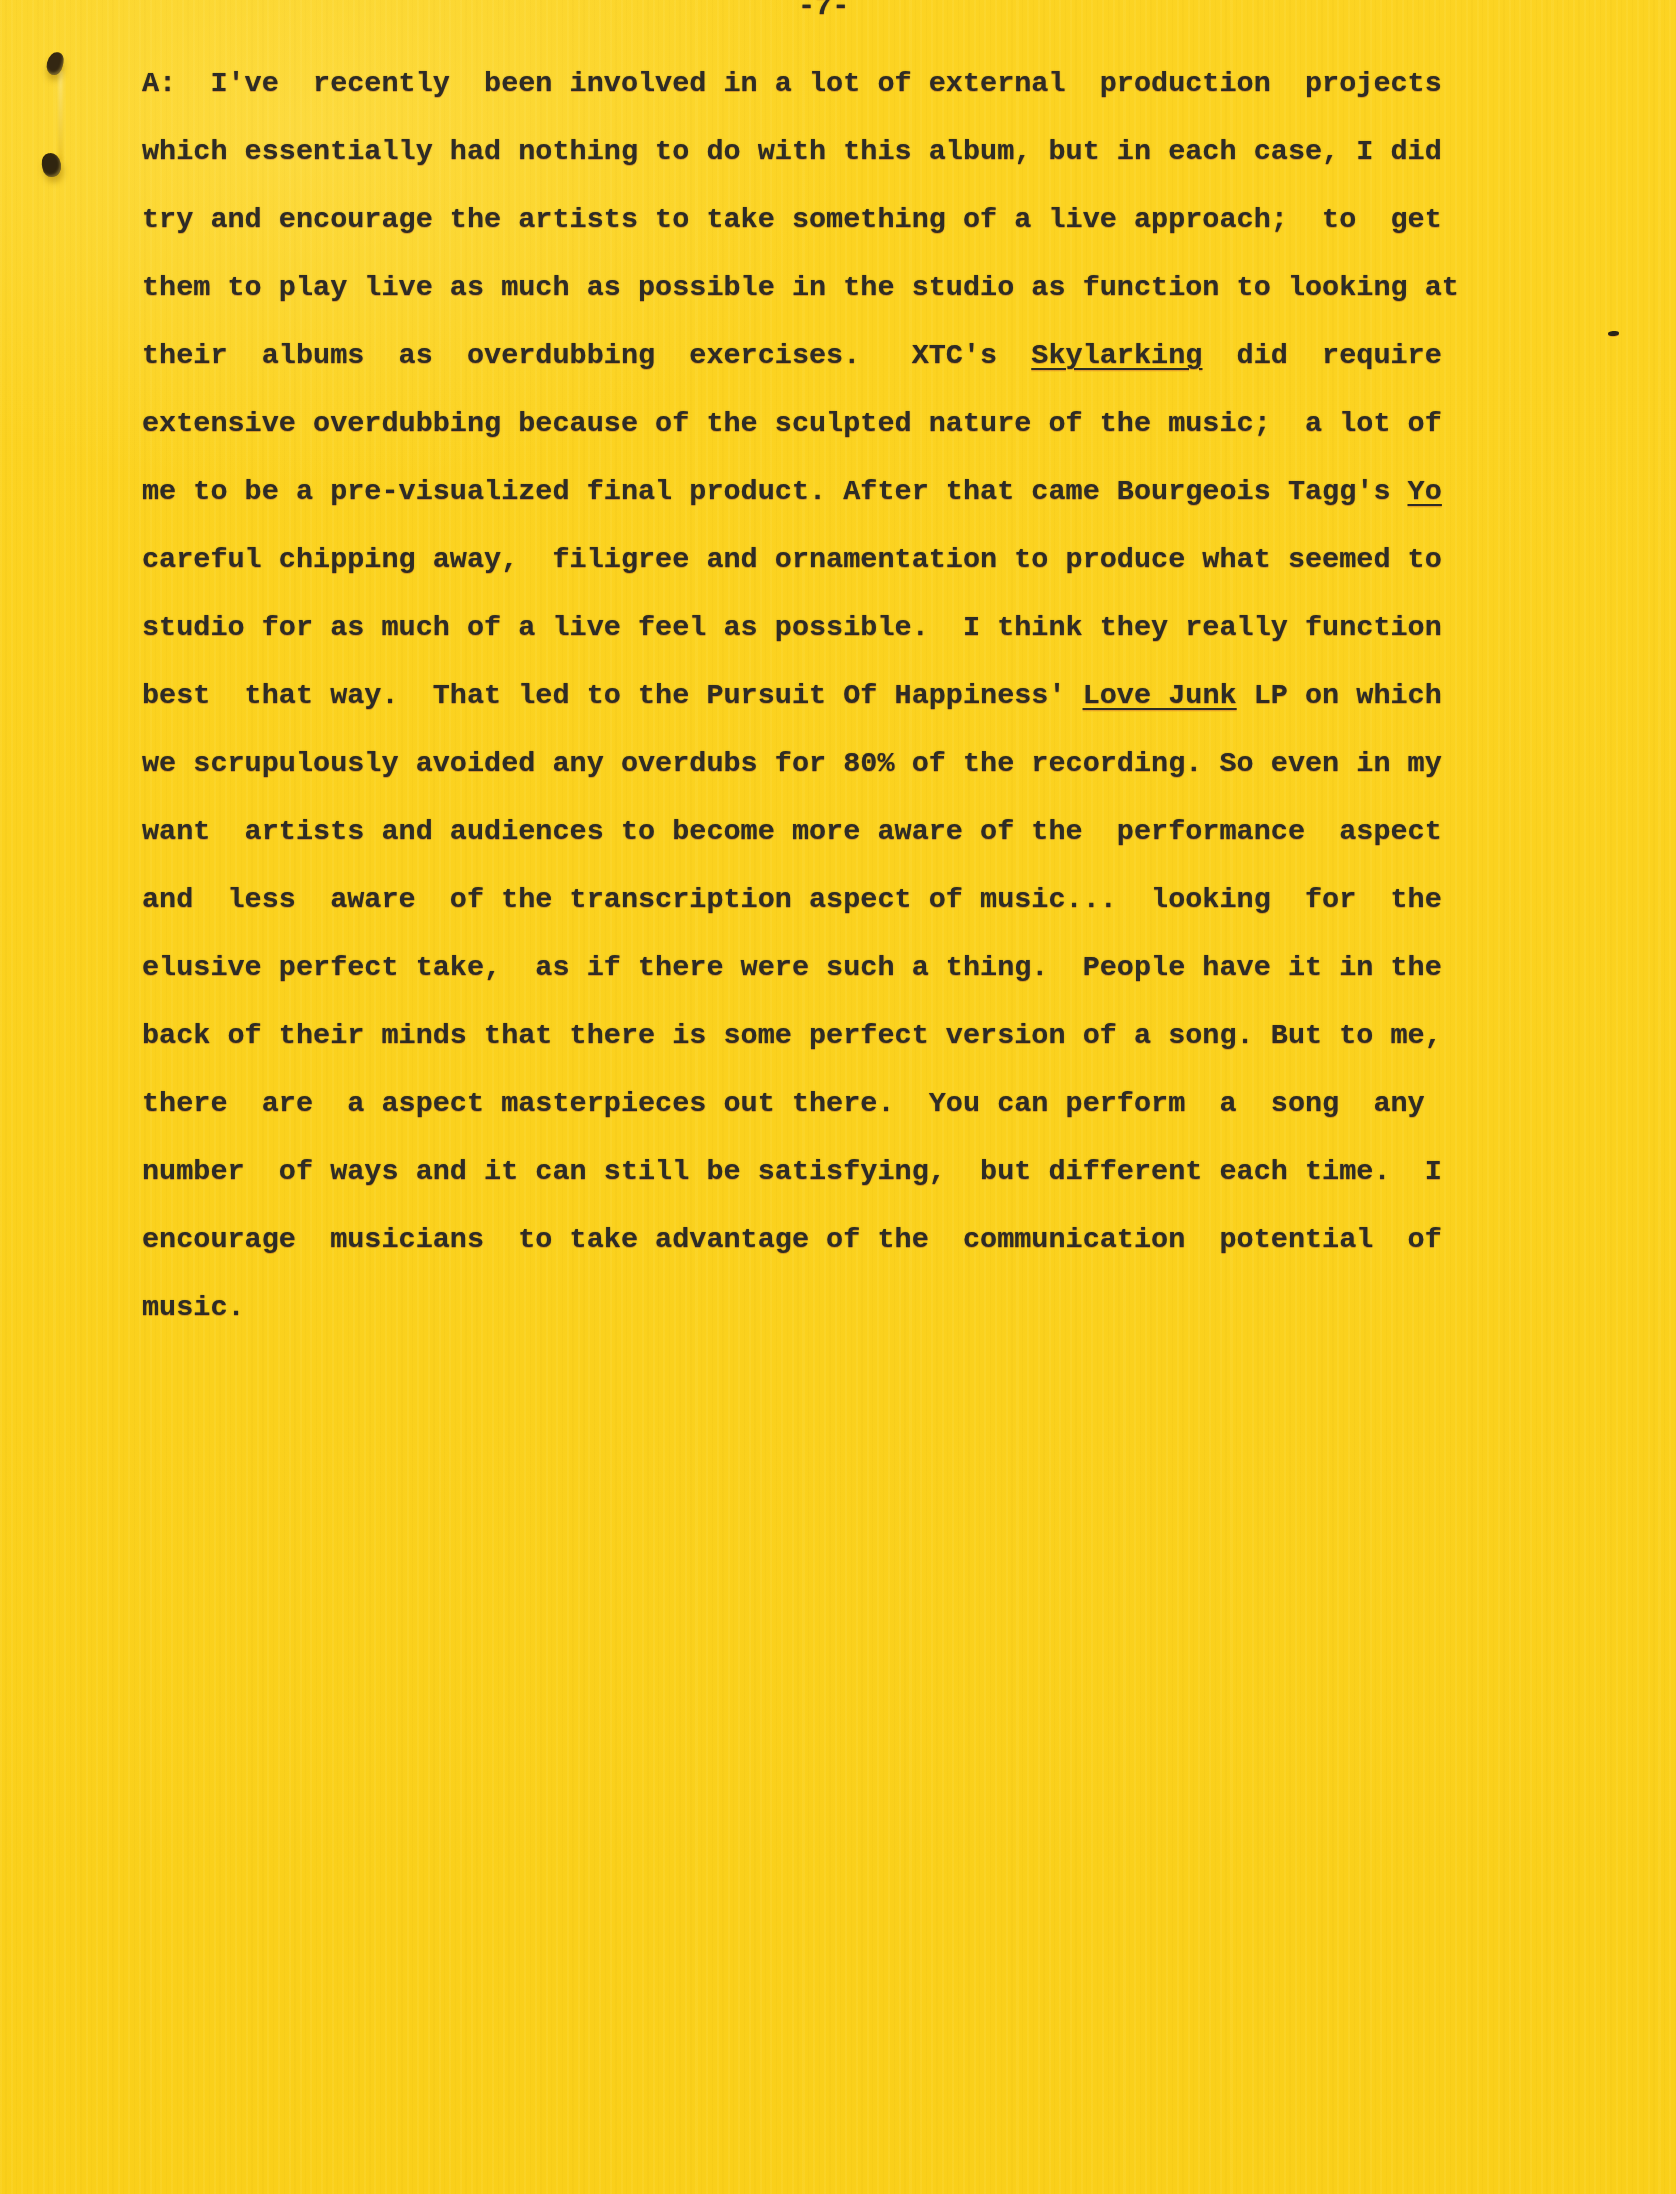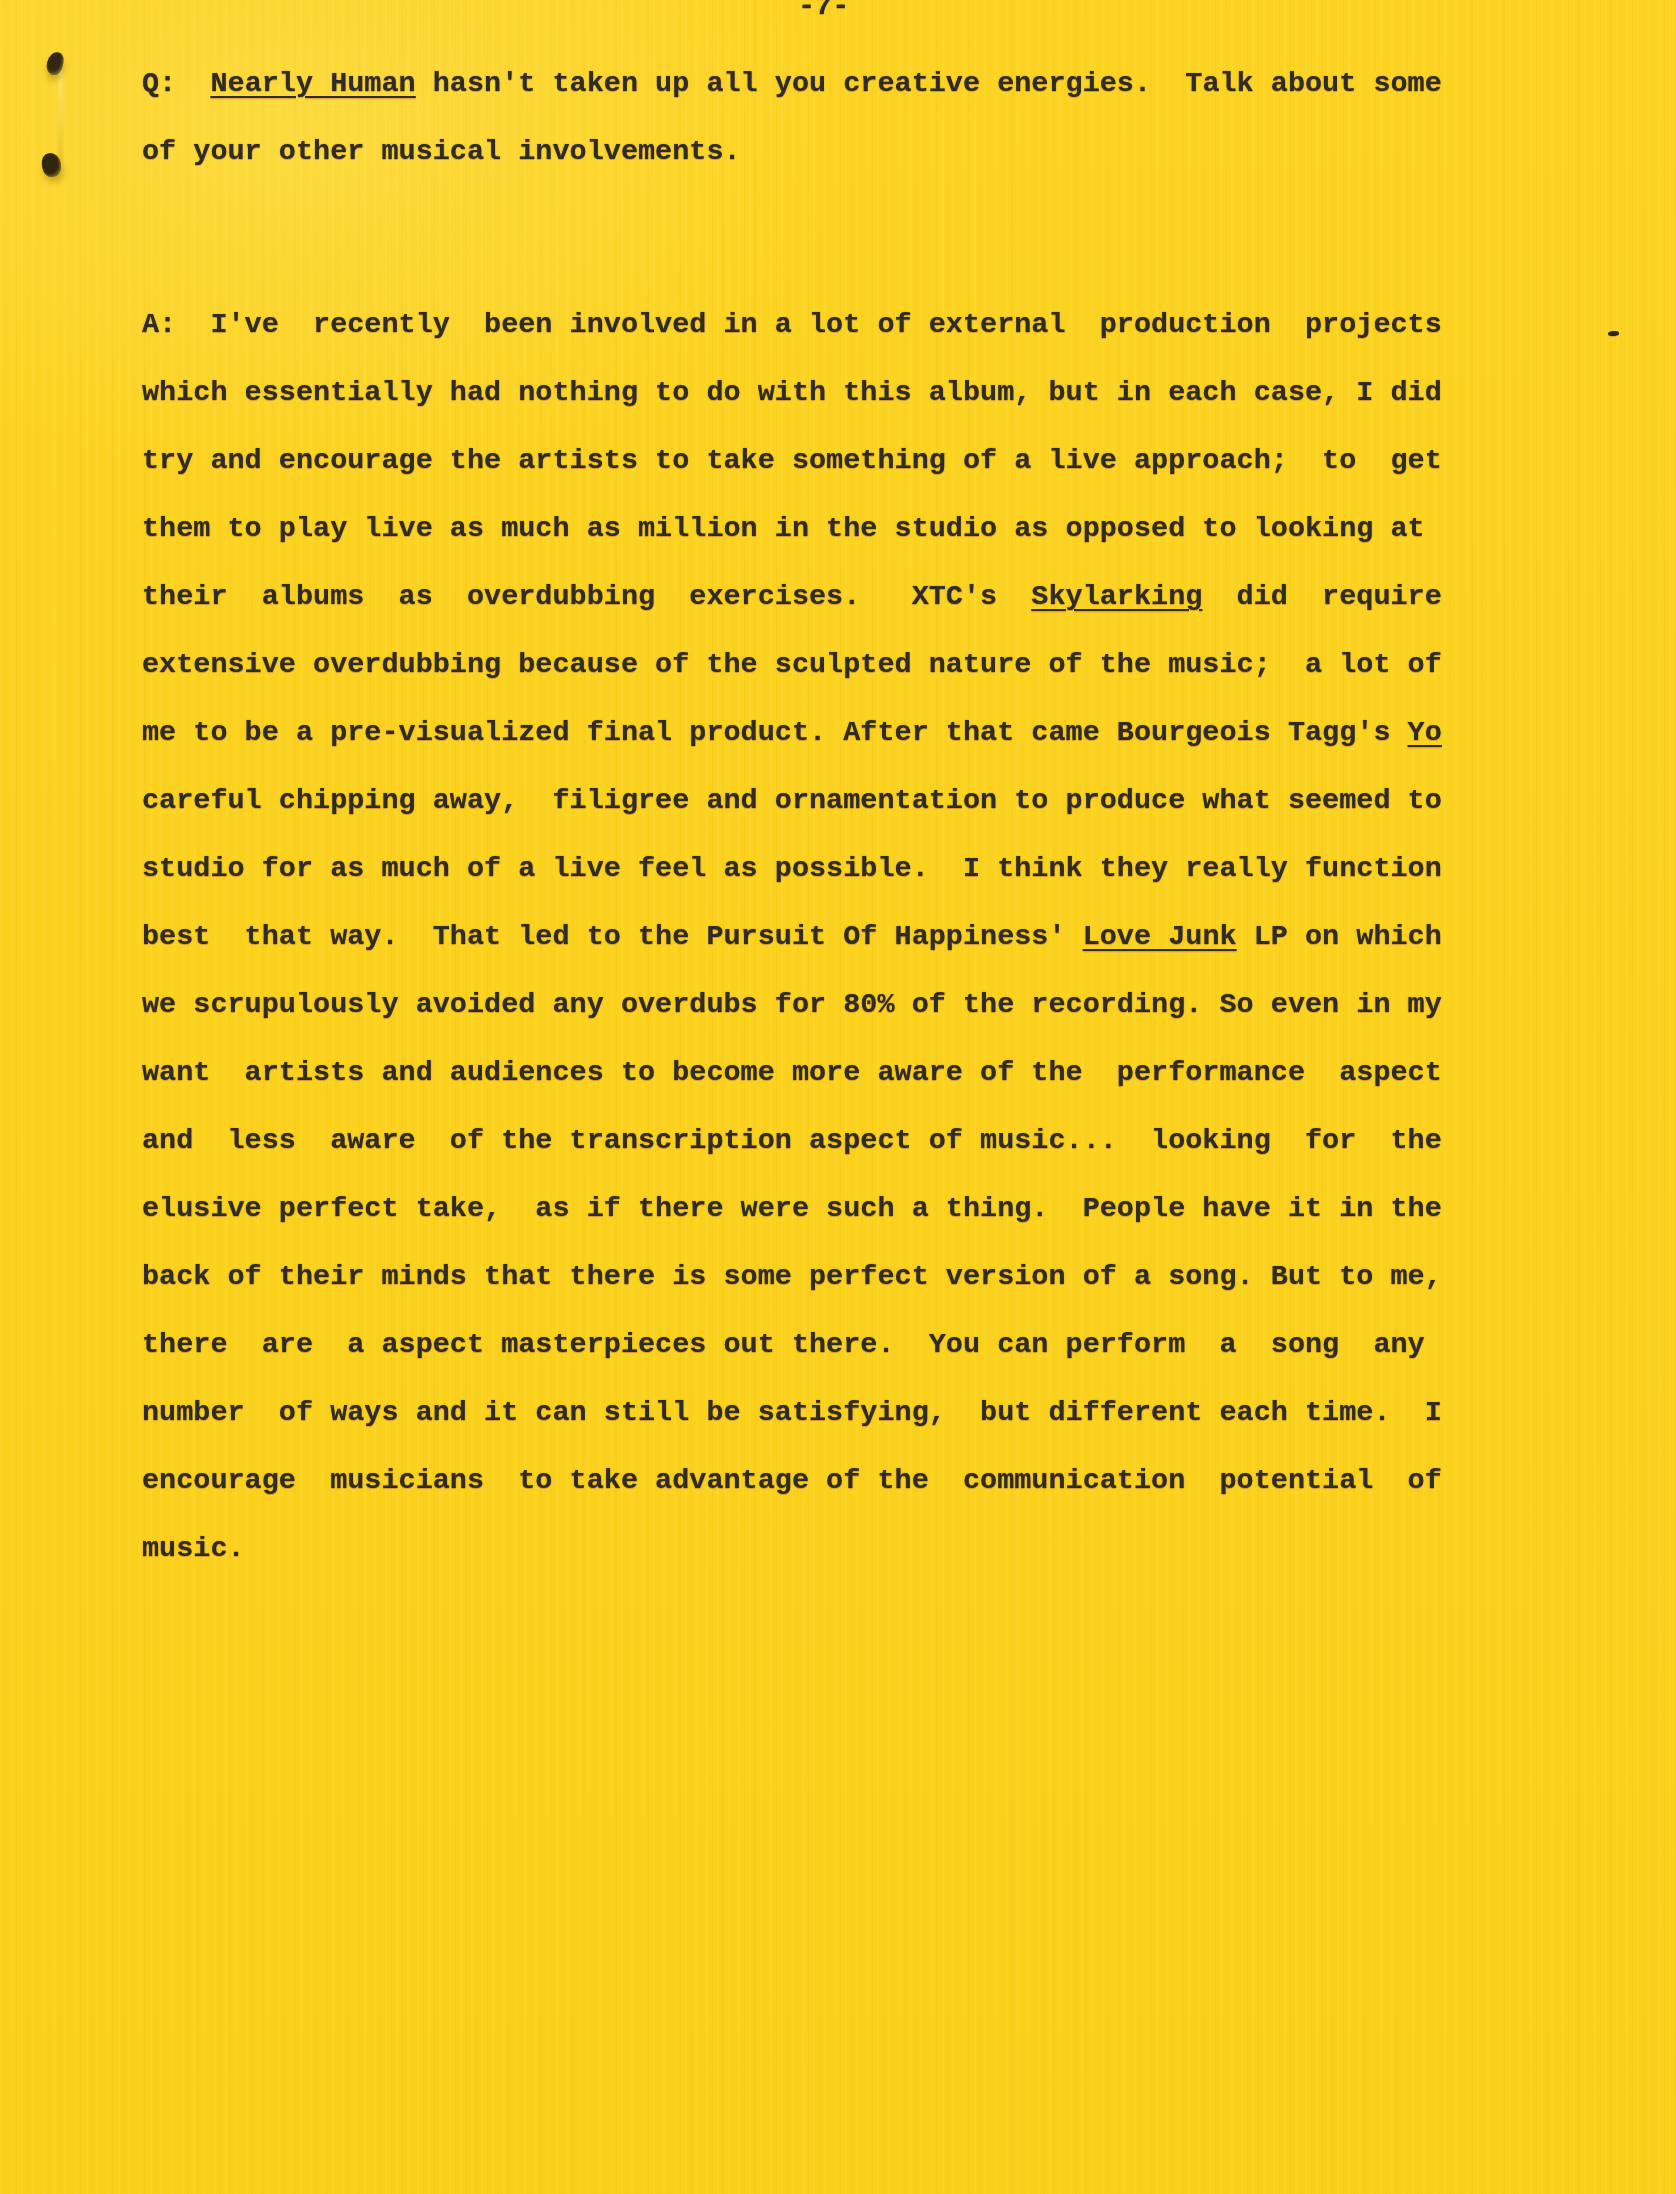--- a/index.html
+++ b/index.html
@@ -97,28 +97,24 @@
 
 <div class="staple-crease"></div>
 <div class="staple-mark-top"></div>
 <div class="staple-mark-bottom"></div>
 <div class="ink-speck"></div>
 
 <div class="page-number">-7-</div>
 
 <div class="doc-body">
     <div class="paragraph">
-      <div class="line"><span>Q:  </span><span class="u">Nearly Human</span><span> hasn't taken up all you creative energies.  Talk about some</span></div>
-      <div class="line"><span>of your other musical involvements.</span></div>
-    </div>
-    <div class="paragraph">
       <div class="line"><span>A:  I've  recently  been involved in a lot of external  production  projects</span></div>
       <div class="line"><span>which essentially had nothing to do with this album, but in each case, I did</span></div>
       <div class="line"><span>try and encourage the artists to take something of a live approach;  to  get</span></div>
-      <div class="line"><span>them to play live as much as million in the studio as opposed to looking at</span></div>
+      <div class="line"><span>them to play live as much as possible in the studio as function to looking at</span></div>
       <div class="line"><span>their  albums  as  overdubbing  exercises.   XTC's  </span><span class="u">Skylarking</span><span>  did  require</span></div>
       <div class="line"><span>extensive overdubbing because of the sculpted nature of the music;  a lot of</span></div>
       <div class="line"><span>me to be a pre-visualized final product. After that came Bourgeois Tagg's </span><span class="u">Yo</span></div>
       <div class="line"><span>careful chipping away,  filigree and ornamentation to produce what seemed to</span></div>
       <div class="line"><span>studio for as much of a live feel as possible.  I think they really function</span></div>
       <div class="line"><span>best  that way.  That led to the Pursuit Of Happiness' </span><span class="u">Love Junk</span><span> LP on which</span></div>
       <div class="line"><span>we scrupulously avoided any overdubs for 80% of the recording. So even in my</span></div>
       <div class="line"><span>want  artists and audiences to become more aware of the  performance  aspect</span></div>
       <div class="line"><span>and  less  aware  of the transcription aspect of music...  looking  for  the</span></div>
       <div class="line"><span>elusive perfect take,  as if there were such a thing.  People have it in the</span></div>

